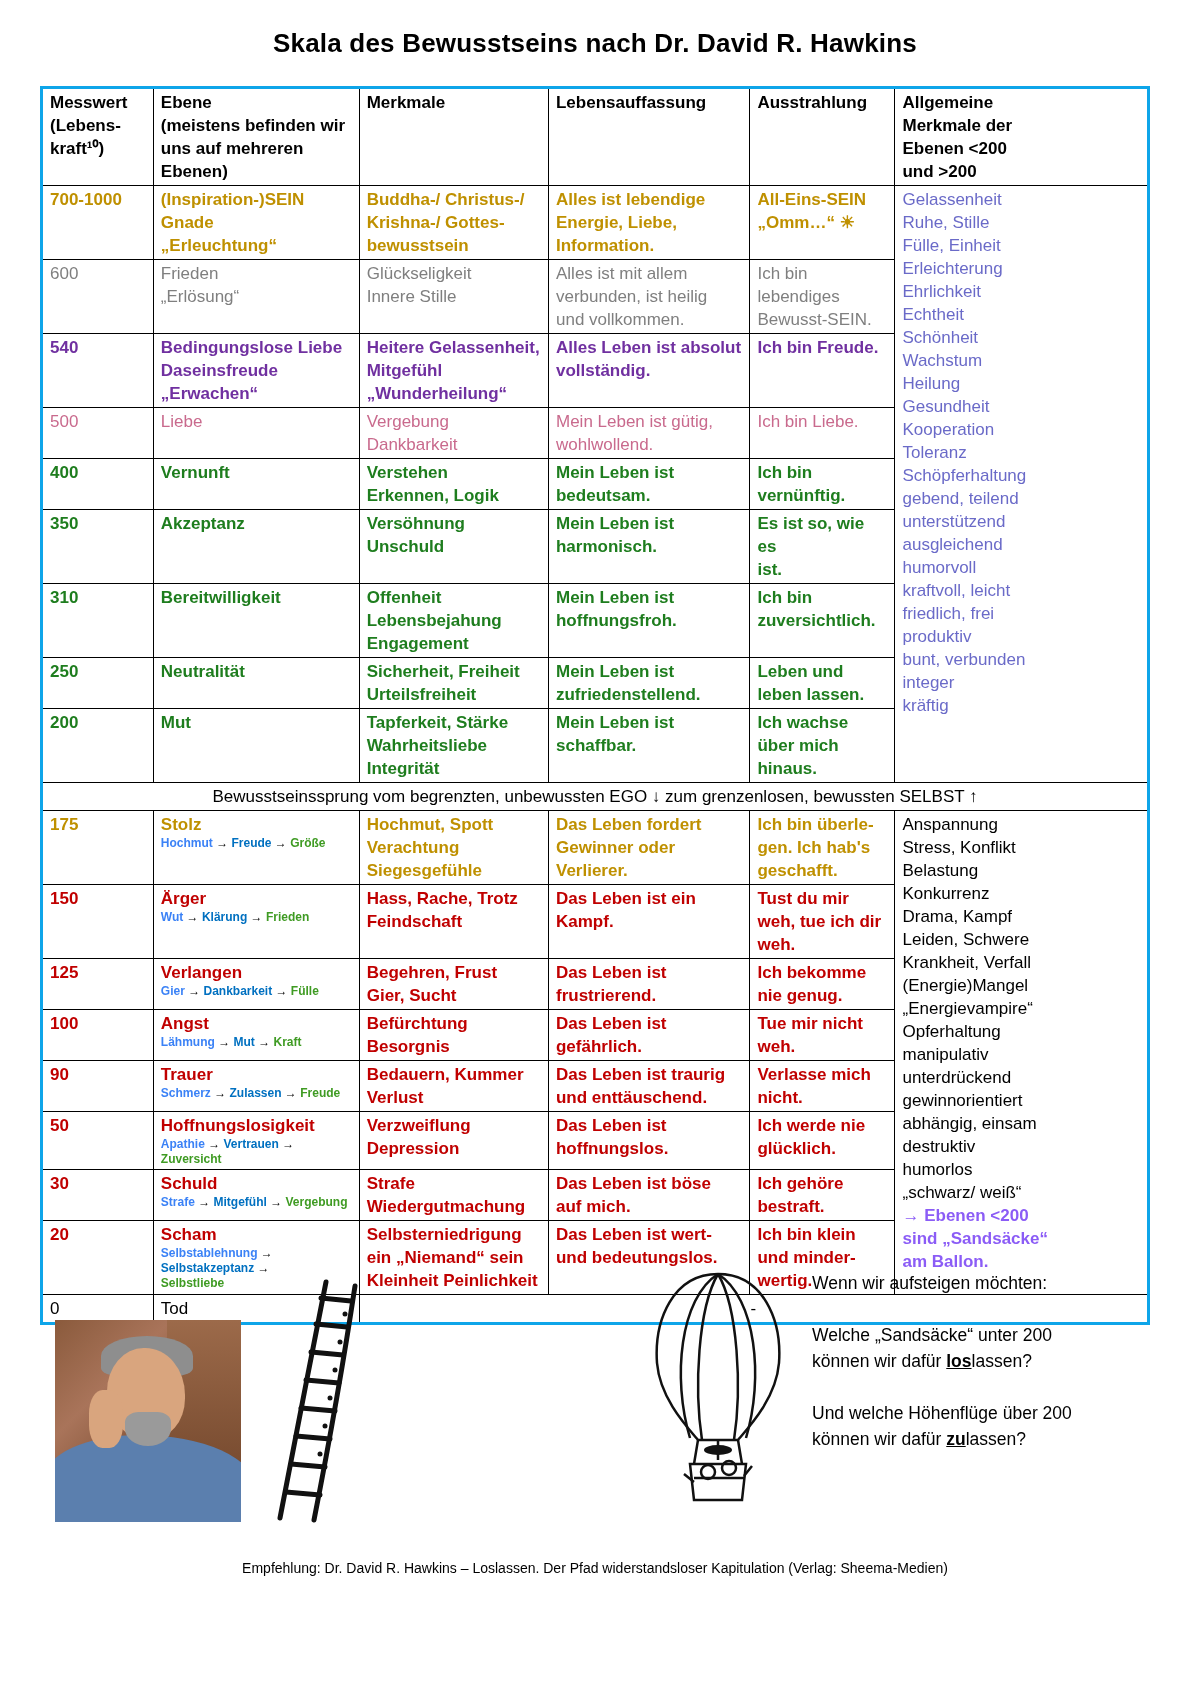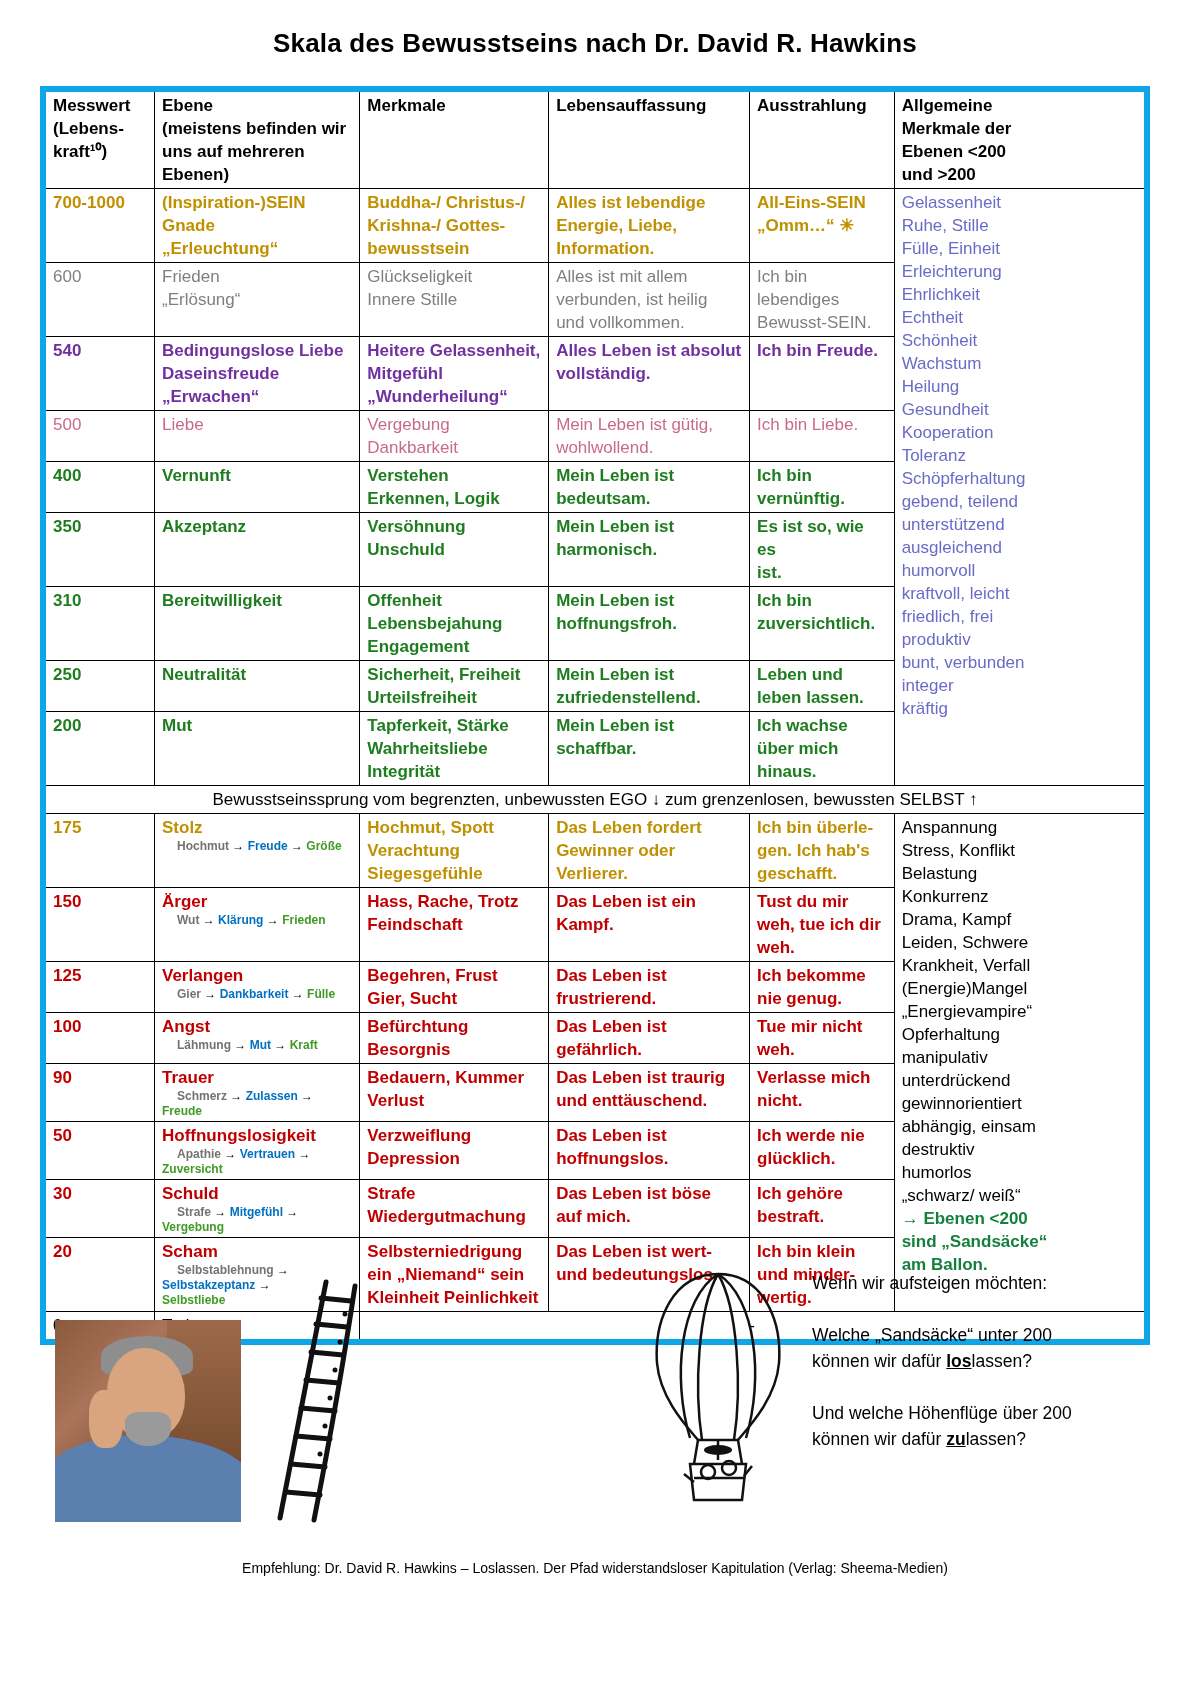--- a/index.html
+++ b/index.html
@@ -1,34 +1,34 @@
 <!DOCTYPE html>
 <html lang="de"><head>
 <meta charset="utf-8">
 <style>
   html,body{margin:0;padding:0;background:#fff;}
   body{width:1190px;height:1684px;font-family:"Liberation Sans",sans-serif;color:#000;position:relative;}
   .page{position:absolute;inset:0;}
   .title{position:absolute;top:28px;left:0;width:100%;text-align:center;font-size:26px;font-weight:bold;letter-spacing:.2px;}
   table.main{position:absolute;top:86px;left:40px;width:1110px;border-collapse:collapse;table-layout:fixed;}
   table.main td,table.main th{border:1px solid #000;vertical-align:top;padding:2px 7px;font-size:17px;line-height:23px;text-align:left;overflow:hidden;}
-  table.main{border:6px solid #0ea5e9;}
+  table.main{border:3px solid #0ea5e9;}
   th{font-weight:bold;}
   .sub{font-size:12px;line-height:15px;font-weight:bold;}
   .c-gold{color:#BF9000;font-weight:bold;}
   .c-gray{color:#7F7F7F;font-weight:normal;}
   .c-purple{color:#7030A0;font-weight:bold;}
   .c-rose{color:#C96A8D;font-weight:normal;border-radius:15px;}
   .c-green{color:#1E7D1E;font-weight:bold;}
   .c-red{color:#C00000;font-weight:bold;}
   .c-blueviolet{color:#6A6AC8;font-weight:normal;}
-  .t-r{color:#737373;margin-left:15px;} .t-b{color:#0070C0;} .t-g{color:#3F9B23;} .t-k{color:#000;}
+  .t-r{color:#3b82f6;} .t-b{color:#0070C0;} .t-g{color:#3F9B23;} .t-k{color:#000;}
   .jump-cell{text-align:center !important;font-weight:normal;font-size:17px;padding:2px 4px !important;}
   .dash-cell{text-align:center !important;}
-  .boldline{font-weight:bold;color:#15803d;}
+  .boldline{font-weight:bold;color:#8b5cf6;}
   .bottom{position:absolute;left:0;top:1268px;width:1190px;height:330px;}
   .photo{position:absolute;left:55px;top:52px;width:186px;height:202px;background:
       linear-gradient(135deg,#8a5a3c 0%,#a9745a 30%,#7d4e33 60%,#5f3a26 100%);overflow:hidden;}
   .photo .wall{position:absolute;right:0;top:0;width:40%;height:100%;background:linear-gradient(180deg,#9c6a4a,#6b4026);}
   .photo .shirt{position:absolute;left:-10px;bottom:-8px;width:210px;height:95px;background:#5b7fae;border-radius:45% 55% 0 0;}
   .photo .face{position:absolute;left:52px;top:28px;width:78px;height:92px;background:#d9a férfi;background:#d9a57e;border-radius:48% 52% 46% 54%;}
   .photo .hair{position:absolute;left:46px;top:16px;width:92px;height:40px;background:#8e8e8e;border-radius:50% 50% 20% 20%;}
   .photo .beard{position:absolute;left:70px;top:92px;width:46px;height:34px;background:#9a9a9a;border-radius:30% 30% 50% 50%;}
   .photo .hand{position:absolute;left:34px;top:70px;width:34px;height:58px;background:#d9a57e;border-radius:40%;}
   .ladder{position:absolute;left:242px;top:6px;}

